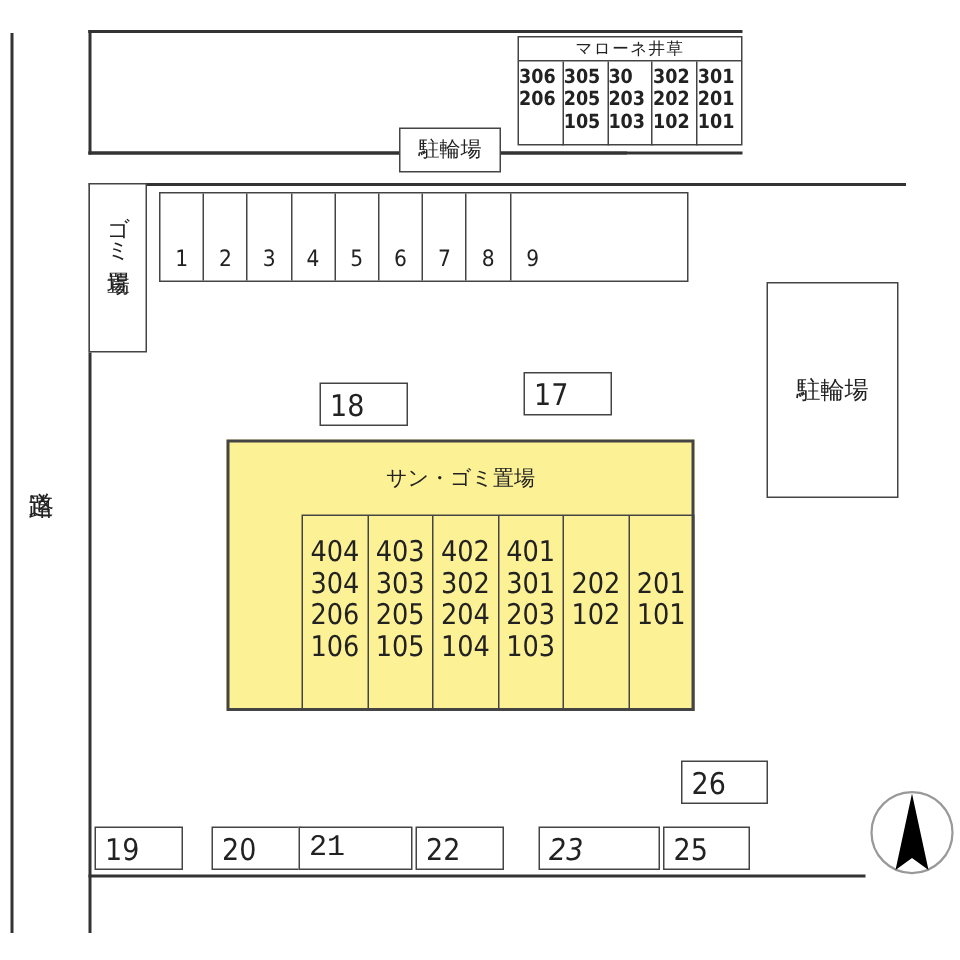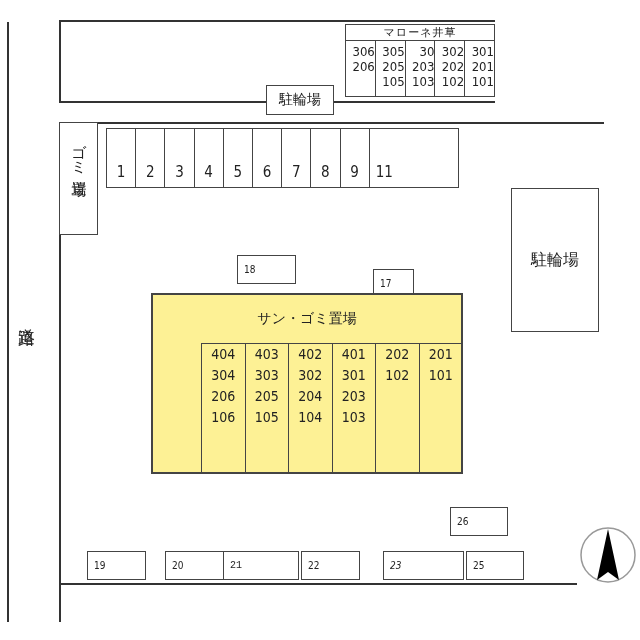--- a/index.html
+++ b/index.html
@@ -10,32 +10,32 @@
   .box { position:absolute; box-sizing:border-box; border:1.5px solid #444; background:#fff; }
   .lbl { font-size:14px; line-height:1; }
   .num { font-family:"DejaVu Sans Condensed","DejaVu Sans",sans-serif; }
   .vtext { writing-mode:vertical-rl; text-orientation:upright; letter-spacing:1px; }
   .bike-label { display:flex; align-items:center; justify-content:center; font-size:14px;margin-top:16px; }
   
   .stall-row { position:absolute; left:106px; top:128px; height:60px; display:flex; border:1.5px solid #444; box-sizing:border-box; }
   .stall { width:29.2px; height:100%; border-right:1.5px solid #444; box-sizing:border-box; display:flex; align-items:flex-end; justify-content:center; padding-bottom:6px; font-size:15px; }
   .stall:last-child { border-right:none; }
   
-  .pk { position:absolute; box-sizing:border-box; border:1.5px solid #444; height:29px; font-size:10px; display:flex; align-items:center; padding-left:6px; background:#fff;margin-left:24px; }
+  .pk { position:absolute; box-sizing:border-box; border:1.5px solid #444; height:29px; font-size:20px; display:flex; align-items:center; padding-left:6px; background:#fff; }
   
   .main-bldg { position:absolute; left:151px; top:293px; width:312px; height:181px; background:#fdf195; border:2px solid #444; box-sizing:border-box; }
   .main-title { position:absolute; left:0; top:0; width:100%; height:48px; display:flex; align-items:center; justify-content:center; font-size:14px; }
   .units { position:absolute; left:48px; top:48px; right:-2px; bottom:-2px; display:flex; border-top:1.5px solid #444; }
-  .ucol { flex:1; border-left:1.5px solid #444; display:flex; flex-direction:column; justify-content:flex-start; padding-bottom:18px; align-items:center; font-size:14px; line-height:21px; }
+  .ucol { flex:1; border-left:1.5px solid #444; display:flex; flex-direction:column; justify-content:center; padding-bottom:18px; align-items:center; font-size:19px; line-height:21px; }
   .ucol:last-child { border-right:1.5px solid #444; }
   
   .marone { position:absolute; left:345px; top:24px; width:150px; height:73px; border:1.5px solid #444; box-sizing:border-box; background:#fff; }
   .marone-title { height:15px; border-bottom:1.5px solid #444; font-size:11px; display:flex; align-items:center; justify-content:center; letter-spacing:1px; }
   .marone-units { display:flex; height:calc(100% - 15px); }
-  .mcol { flex:1; border-right:1.5px solid #444; display:flex; flex-direction:column; align-items:flex-end; justify-content:flex-start; padding-top:3px; font-size:13px; line-height:15px; }
+  .mcol { flex:1; border-right:1.5px solid #444; display:flex; flex-direction:column; align-items:flex-start; justify-content:flex-start; padding-top:3px; font-size:13px; line-height:15px;font-weight:bold; }
   .mcol:last-child { border-right:none; }
 </style>
 </head>
 <body>
 
 <div class="line" style="left:7px;top:22px;width:2px;height:600px;"></div>
 <div class="abs lbl vtext" style="left:18px;top:315px;font-size:17px;">道路</div>
 
 <div class="abs" style="left:59px;top:20px;width:359px;height:83px;border:2px solid #333;border-right:none;box-sizing:border-box;"></div>
 
@@ -88,29 +88,28 @@
 <div class="stall-row" style="width:353px;">
   <div class="stall num">1</div>
   <div class="stall num">2</div>
   <div class="stall num">3</div>
   <div class="stall num">4</div>
   <div class="stall num">5</div>
   <div class="stall num">6</div>
   <div class="stall num">7</div>
   <div class="stall num">8</div>
   <div class="stall num">9</div>
-  <div class="stall num">11</div>
 </div>
 
 <div class="box bike-label" style="left:511px;top:172px;width:88px;height:144px;font-size:16px;">
   <span>駐輪場</span>
 </div>
 
 <div class="pk num" style="left:213px;top:255px;width:59px;">18</div>
-<div class="pk num" style="left:349px;top:269px;width:41px;">17</div>
+<div class="pk num" style="left:349px;top:248px;width:59px;">17</div>
 
 <div class="main-bldg">
   <div class="main-title">サン・ゴミ置場</div>
   <div class="units">
     <div class="ucol num">
       <span>404</span>
       <span>304</span>
       <span>206</span>
       <span>106</span>
     </div>
@@ -136,21 +135,21 @@
       <span>202</span>
       <span>102</span>
     </div>
     <div class="ucol num">
       <span>201</span>
       <span>101</span>
     </div>
   </div>
 </div>
 
-<div class="pk num" style="left:426px;top:507px;width:58px;">26</div>
+<div class="pk num" style="left:454px;top:507px;width:58px;">26</div>
 <div class="pk num" style="left:63px;top:551px;width:59px;">19</div>
 <div class="pk num" style="left:141px;top:551px;width:60px;">20</div>
 <div class="pk num" style="left:199px;top:551px;width:76px;font-family:Liberation Mono, monospace;">21</div>
 <div class="pk num" style="left:277px;top:551px;width:59px;">22</div>
 <div class="pk num" style="left:359px;top:551px;width:81px;font-style:italic;">23</div>
 <div class="pk num" style="left:442px;top:551px;width:58px;">25</div>
 
 <div class="abs" style="left:578px;top:525px;width:60px;height:60px;">
   <svg width="60" height="60" viewBox="0 0 60 60">
     <circle cx="30" cy="30" r="27" fill="none" stroke="#999" stroke-width="1.5"></circle>

